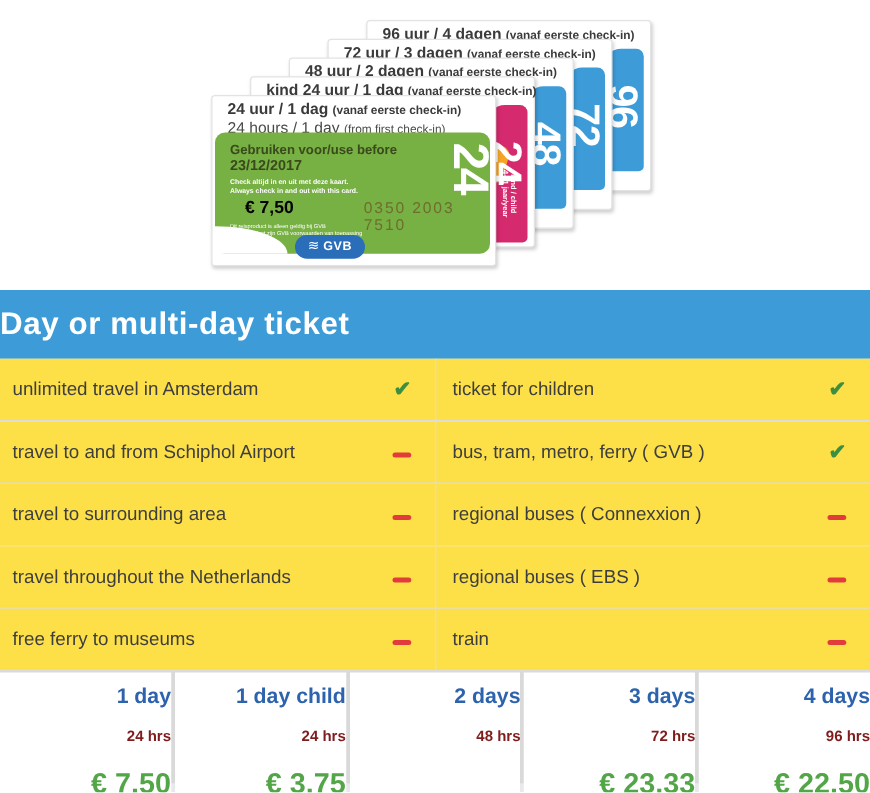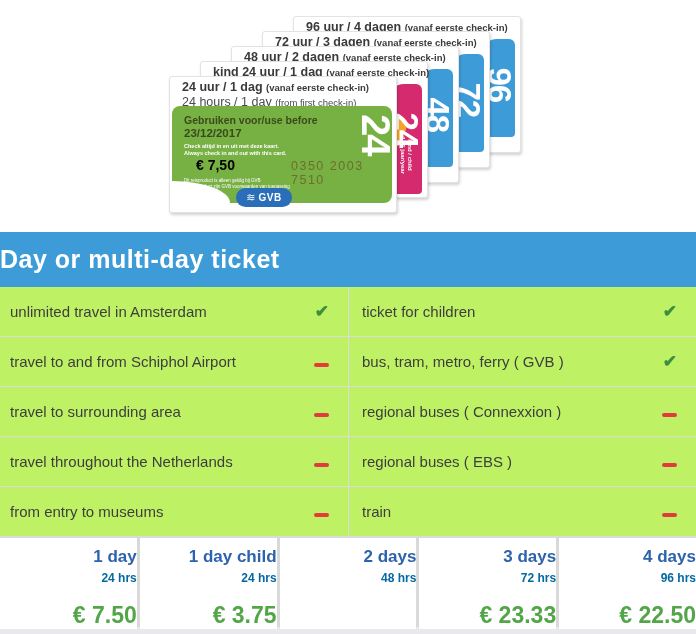--- a/index.html
+++ b/index.html
@@ -58,32 +58,32 @@
 
   
   .header-bar { width:696px; height:55px; background:#3d9cd8;
                 display:flex; align-items:center; justify-content:flex-start; }
   .header-title { color:#fff; font-size:25px; font-weight:bold; letter-spacing:0.5px; }
 
   
   .features { display:grid; grid-template-columns:1fr 1fr; width:696px; }
   .feat { height:50px; display:flex; align-items:center;
           border-bottom:1px solid #dcdcdc; padding:0 19px 0 10px;
-          font-size:15px; color:#3e3e3e; background:#bef264; }
+          font-size:15px; color:#3e3e3e; background:#fde047; }
   .feat.right { border-left:1px solid #dcdcdc; padding-left:13px; }
   .feat-label { flex:1; }
   .icon-yes { color:#3e8e41; font-size:17px; font-weight:bold; line-height:1; }
   .icon-no  { display:inline-block; width:15px; height:4.5px; background:#e23b3b; border-radius:2px; }
 
   
   .pricing { display:grid; grid-template-columns:repeat(5,1fr); gap:3px;
              background:#d9d9d9; border-top:1px solid #d9d9d9; height:90px; width:696px; }
   .price-cell { background:#fff; text-align:right; padding-top:10px; }
   .p-label { font-size:17px; font-weight:bold; color:#2d63ad; line-height:1.1; }
-  .p-dur   { font-size:12px; font-weight:bold; color:#0369a1; margin-top:4px; }
+  .p-dur   { font-size:12px; font-weight:bold; color:#7f1d1d; margin-top:15px; }
   .p-price { font-size:23px; font-weight:bold; color:#53a648; margin-top:17px; }
 
   .footer-strip { height:7px; background:#e9e9ed; width:696px; }
 </style>
 </head>
 <body>
 
 <div class="page">
 
   <div class="ticket-stack">
@@ -192,21 +192,21 @@
       </div>
     <div class="feat left">
         <span class="feat-label">travel throughout the Netherlands</span>
         <span class="feat-icon"><span class="icon-no"></span></span>
       </div>
     <div class="feat right">
         <span class="feat-label">regional buses ( EBS )</span>
         <span class="feat-icon"><span class="icon-no"></span></span>
       </div>
     <div class="feat left">
-        <span class="feat-label">from entry to museums</span>
+        <span class="feat-label">free ferry to museums</span>
         <span class="feat-icon"><span class="icon-no"></span></span>
       </div>
     <div class="feat right">
         <span class="feat-label">train</span>
         <span class="feat-icon"><span class="icon-no"></span></span>
       </div>
   </div>
 
   <div class="pricing">
     <div class="price-cell">

